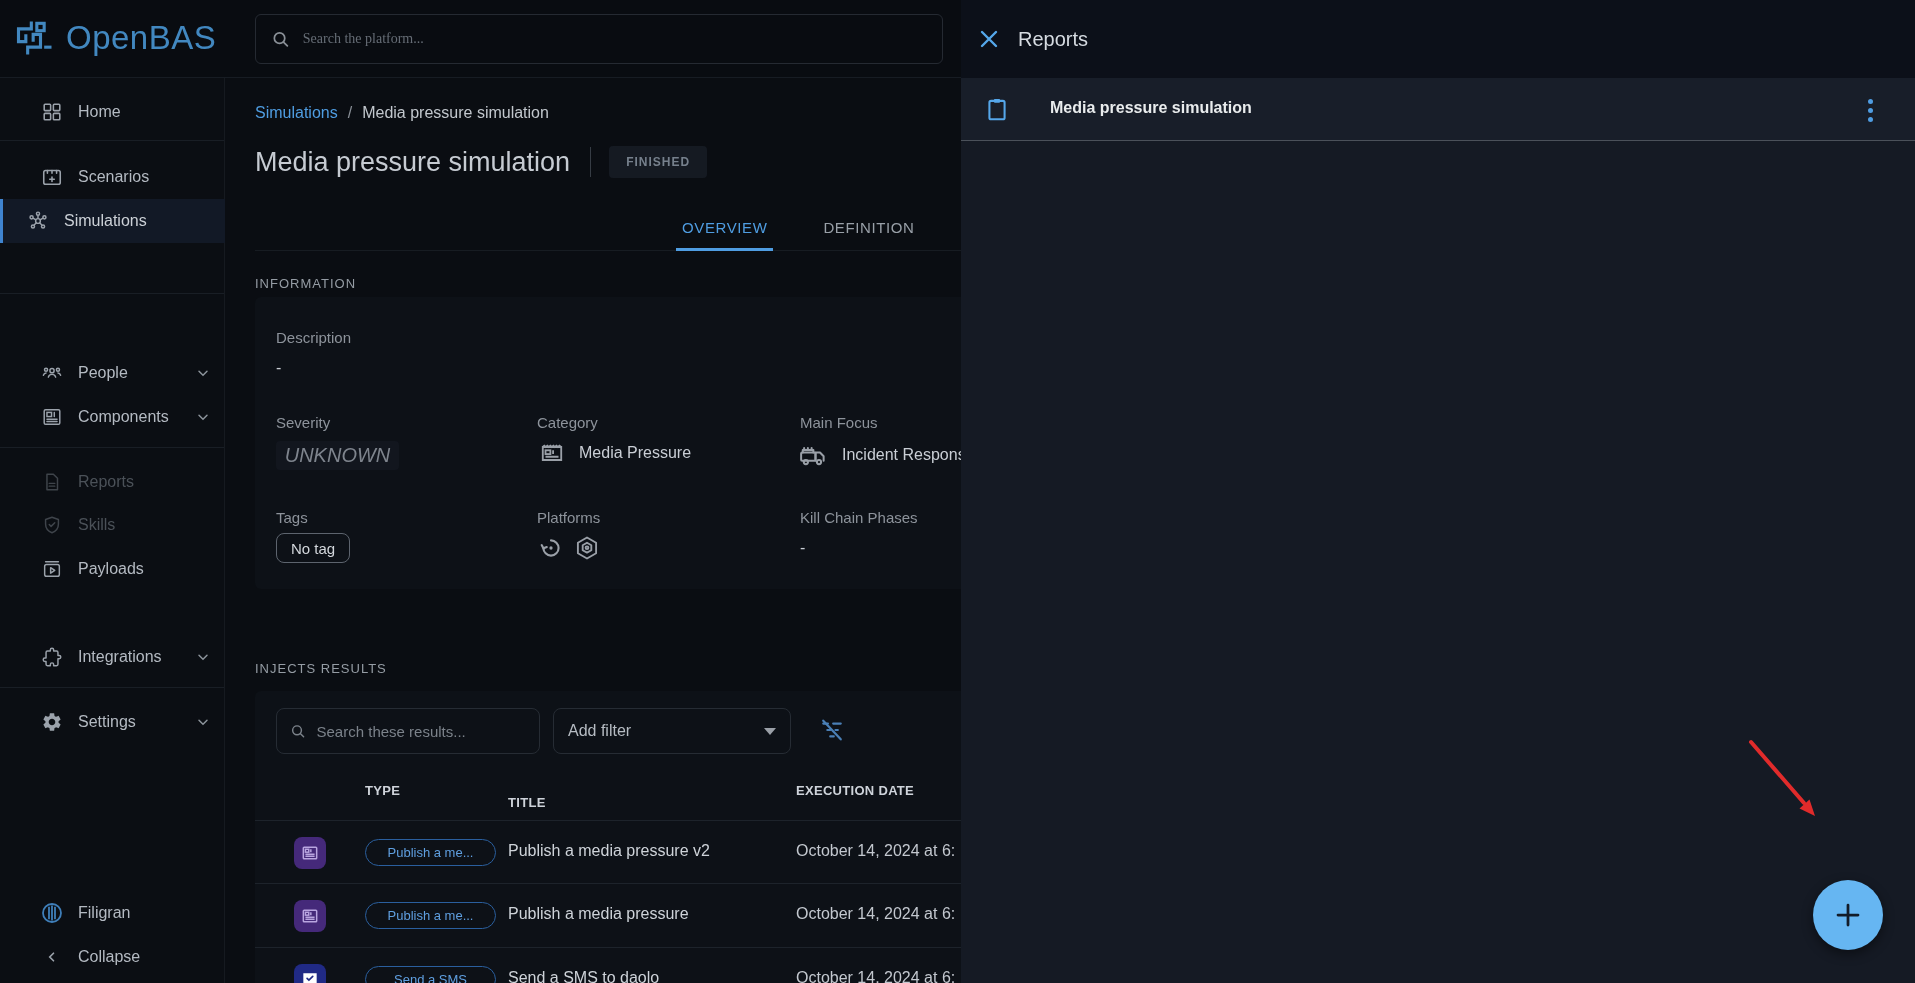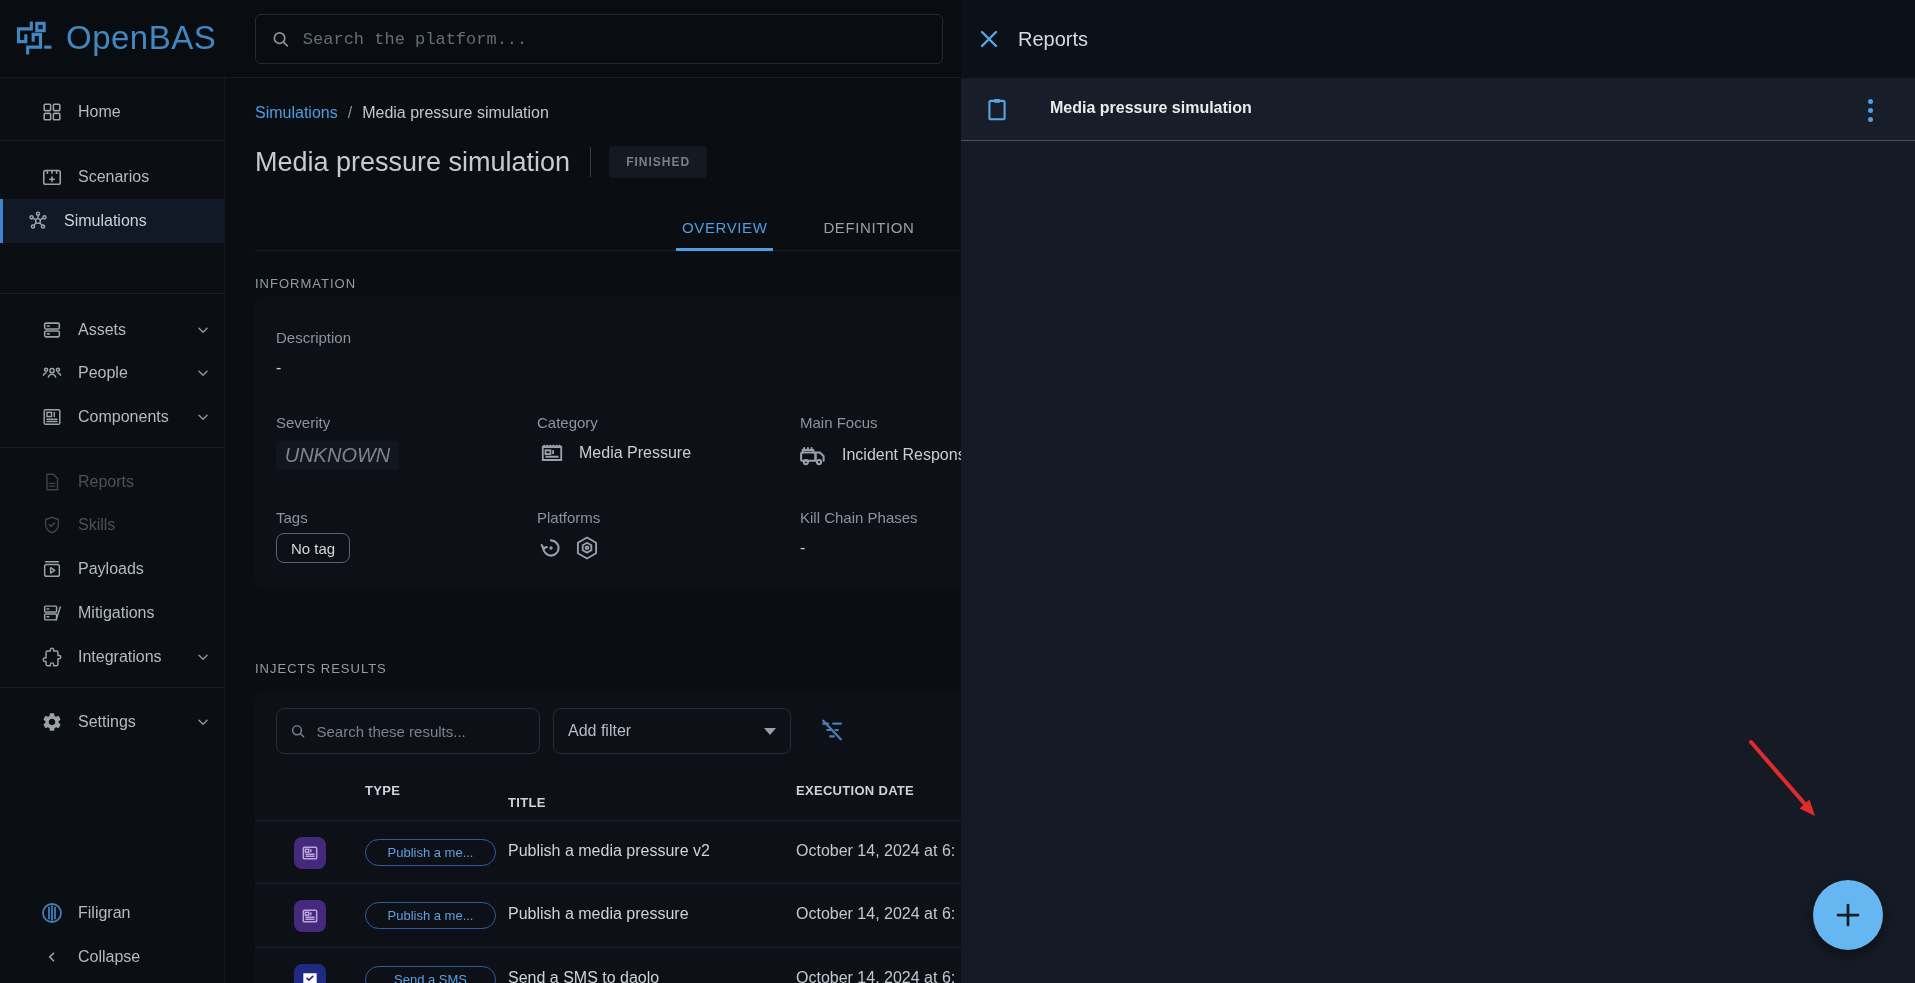--- a/index.html
+++ b/index.html
@@ -9,21 +9,21 @@
 
   
   .topbar{position:absolute;left:0;top:0;width:961px;height:78px;background:#090c11;
           border-bottom:1px solid #171c23;box-sizing:border-box;z-index:2;}
   .logo{position:absolute;left:12px;top:16px;display:flex;align-items:center;gap:8px;}
   .logo-text{font-size:33px;color:#4288c0;font-weight:500;letter-spacing:.5px;}
   .platform-search{position:absolute;left:255px;top:14px;width:688px;height:50px;
           border:1px solid #252a32;border-radius:6px;display:flex;align-items:center;
           padding:0 14px;gap:10px;box-sizing:border-box;background:transparent;}
   .platform-search input{background:transparent;border:none;outline:none;color:#737373;
-          font-size:17px;width:100%;font-family:Liberation Mono, monospace;}
+          font-size:14px;width:100%;font-family:Liberation Serif, serif;}
   .platform-search input::placeholder{color:#666d76;}
 
   
   .sidebar{position:absolute;left:0;top:78px;width:225px;height:905px;background:#0b0e13;
           border-right:1px solid #161a20;box-sizing:border-box;z-index:2;}
   .nav-item{position:absolute;left:0;width:225px;height:44px;display:flex;align-items:center;
           padding-left:40px;gap:14px;box-sizing:border-box;color:#b4bac2;font-size:16px;cursor:pointer;}
   .nav-item .nicon{width:24px;height:24px;color:#9ba2ab;flex:none;display:flex;align-items:center;justify-content:center;}
   .nav-item.active{background:#121926;border-left:3px solid #3f84d0;padding-left:23px;color:#ccd1d7;}
   .nav-item.disabled{color:#4b5158;}
@@ -168,35 +168,20 @@
             <circle cx="17.5" cy="18" r="1.7"></circle>
             <circle cx="12" cy="4" r="1.7"></circle>
             <path d="M12 5.8v3.6M6.5 8.9l3.3 1.9M17.5 8.9l-3.3 1.9M7.6 16.7l2.8-3M16.4 16.7l-2.8-3"></path>
           </svg>
       </span>
       <span>Simulations</span>
     </div>
 
     <div class="nav-divider" style="top:215px"></div>
 
-    <div class="nav-item" style="top:230px">
-      <span class="nicon">
-        <svg width="22" height="22" viewBox="0 0 24 24" fill="none" stroke="currentColor" stroke-width="1.7" stroke-linecap="round">
-            <rect x="4" y="4.5" width="16" height="6.5" rx="1.5"></rect>
-            <rect x="4" y="13" width="16" height="6.5" rx="1.5"></rect>
-            <path d="M7 7.7h2M7 16.2h2"></path>
-          </svg>
-      </span>
-      <span>Assets</span>
-      <span class="expand">
-        <svg width="16" height="16" viewBox="0 0 24 24" fill="none" stroke="currentColor" stroke-width="2.2" stroke-linecap="round">
-            <path d="M6 9.5l6 6 6-6"></path>
-          </svg>
-      </span>
-    </div>
 
     <div class="nav-item" style="top:273px">
       <span class="nicon">
         <svg width="22" height="22" viewBox="0 0 24 24" fill="none" stroke="currentColor" stroke-width="1.6" stroke-linecap="round">
             <circle cx="12" cy="9.5" r="2.3"></circle>
             <path d="M8 16.5c.6-2 2.2-3 4-3s3.4 1 4 3"></path>
             <circle cx="5.5" cy="8.5" r="1.7"></circle>
             <path d="M2.6 14.5c.5-1.5 1.6-2.4 2.9-2.4"></path>
             <circle cx="18.5" cy="8.5" r="1.7"></circle>
             <path d="M21.4 14.5c-.5-1.5-1.6-2.4-2.9-2.4"></path>
@@ -251,31 +236,20 @@
       <span class="nicon">
         <svg width="22" height="22" viewBox="0 0 24 24" fill="none" stroke="currentColor" stroke-width="1.6" stroke-linecap="round" stroke-linejoin="round">
             <path d="M5 4h14"></path>
             <rect x="4" y="7" width="16" height="13" rx="2"></rect>
             <path d="M10.5 10.5l4.5 3-4.5 3z"></path>
           </svg>
       </span>
       <span>Payloads</span>
     </div>
 
-    <div class="nav-item" style="top:513px">
-      <span class="nicon">
-        <svg width="22" height="22" viewBox="0 0 24 24" fill="none" stroke="currentColor" stroke-width="1.6" stroke-linecap="round">
-            <rect x="4" y="4.5" width="13" height="6.5" rx="1"></rect>
-            <rect x="4" y="13" width="13" height="6.5" rx="1"></rect>
-            <path d="M6.5 7.7h2M6.5 16.2h2"></path>
-            <path d="M21 5.5l-4.5 14"></path>
-          </svg>
-      </span>
-      <span>Mitigations</span>
-    </div>
 
     <div class="nav-item" style="top:557px">
       <span class="nicon">
         <svg width="22" height="22" viewBox="0 0 24 24" fill="none" stroke="currentColor" stroke-width="1.6" stroke-linejoin="round">
             <path d="M10.2 4.2a1.8 1.8 0 013.6 0V5.5H17A1.5 1.5 0 0118.5 7v3.3h1.3a1.8 1.8 0 010 3.6h-1.3V20a1.5 1.5 0 01-1.5 1.5h-3.2v-1.3a1.8 1.8 0 00-3.6 0v1.3H7A1.5 1.5 0 015.5 20v-3.2H4.2a1.8 1.8 0 010-3.6h1.3V7A1.5 1.5 0 017 5.5h3.2z"></path>
           </svg>
       </span>
       <span>Integrations</span>
       <span class="expand">
         <svg width="16" height="16" viewBox="0 0 24 24" fill="none" stroke="currentColor" stroke-width="2.2" stroke-linecap="round">

